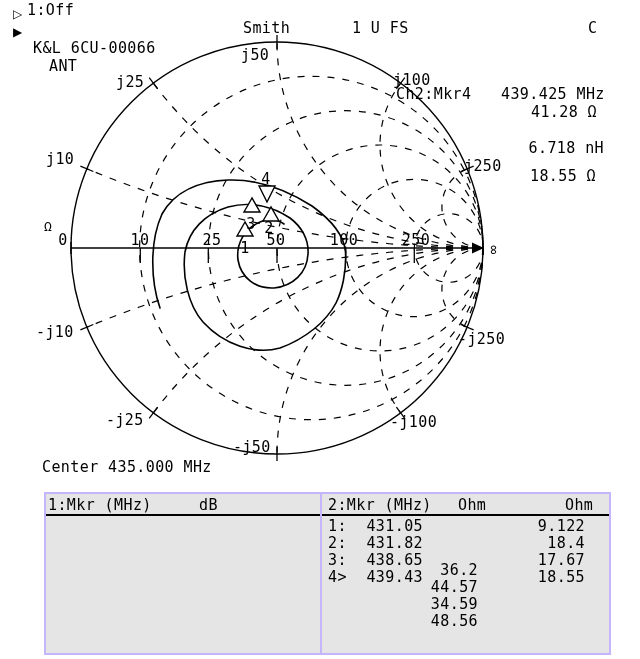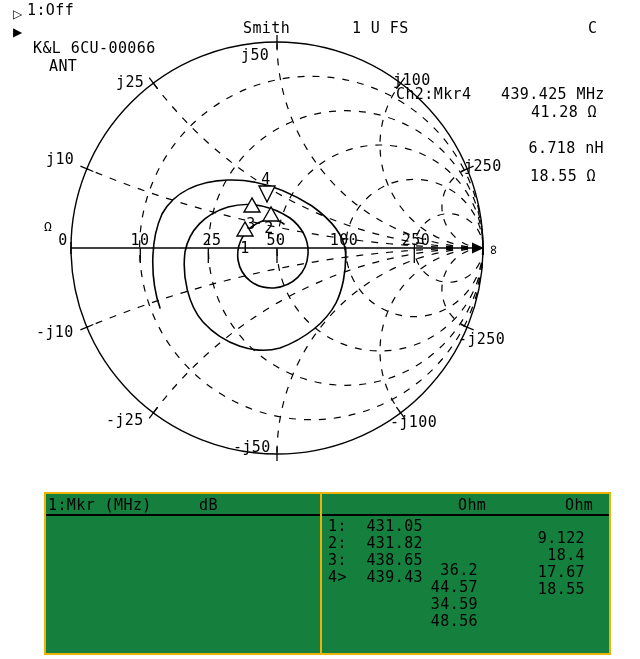--- a/index.html
+++ b/index.html
@@ -4,28 +4,28 @@
 <style>
   html,body{margin:0;padding:0;background:#fff;}
   #screen{
     position:relative;width:640px;height:659px;background:#ffffff;
     font-family:"DejaVu Sans Mono","Liberation Mono",monospace;
     font-size:15px;color:#000;overflow:hidden;letter-spacing:0.4px;
   }
   .t{position:absolute;white-space:pre;line-height:16px;}
   .arrow{font-family:"DejaVu Sans",sans-serif;font-size:12px;letter-spacing:0;}
   #chart-svg{position:absolute;left:0;top:0;}
-  .box{position:absolute;border:2px solid #eab308;background:#15803d;}
+  .box{position:absolute;border:2px solid #c4b5fd;background:#e5e5e5;}
   .box-header{position:relative;height:20px;border-bottom:2px solid #000;}
   .box-header span{position:absolute;top:2px;white-space:pre;}
   .mrow{display:flex;height:16px;margin-top:1px;padding-left:6px;}
   .cell-label{width:24px;text-align:left;}
   .cell-freq{width:71px;text-align:right;}
   .cell-r{width:55px;text-align:right;margin-top:44px;}
-  .cell-x{width:107px;text-align:right;margin-top:12px;}
+  .cell-x{width:107px;text-align:right;}
   svg text{font-family:"DejaVu Sans Mono","Liberation Mono",monospace;font-size:15px;fill:#000;letter-spacing:0.4px;}
   svg .small{font-size:13px;}
 </style>
 </head>
 <body>
 
 <div id="screen">
 
   <div class="t" style="left:13px;top:5px;"><span class="arrow">▷</span></div>
   <div class="t" style="left:27px;top:2px;">1:Off</div>
@@ -130,31 +130,33 @@
     <text x="241" y="60">j50</text>
     <text x="393" y="85">j100</text>
     <text x="464" y="171">j250</text>
     <text x="36" y="337">-j10</text>
     <text x="106" y="425">-j25</text>
     <text x="233" y="452">-j50</text>
     <text x="390" y="427">-j100</text>
     <text x="458" y="344">-j250</text>
   </svg>
 
+  <div class="t" style="left:42px;top:459px;">Center 435.000 MHz</div>
 
   <div class="box" style="left:44px;top:492px;width:274px;height:159px;">
     <div class="box-header">
       <span style="left:2px;">1:Mkr (MHz)</span>
       <span style="left:153px;">dB</span>
     </div>
     <div id="left-rows"></div>
   </div>
 
   <div class="box" style="left:320px;top:492px;width:287px;height:159px;">
     <div class="box-header">
+      <span style="left:6px;">2:Mkr (MHz)</span>
       <span style="left:136px;">Ohm</span>
       <span style="left:243px;">Ohm</span>
     </div>
     <div id="right-rows">
         <div class="mrow">
           <span class="cell-label">1:</span>
           <span class="cell-freq">431.05</span>
           <span class="cell-r">36.2</span>
           <span class="cell-x">9.122</span>
         </div>

